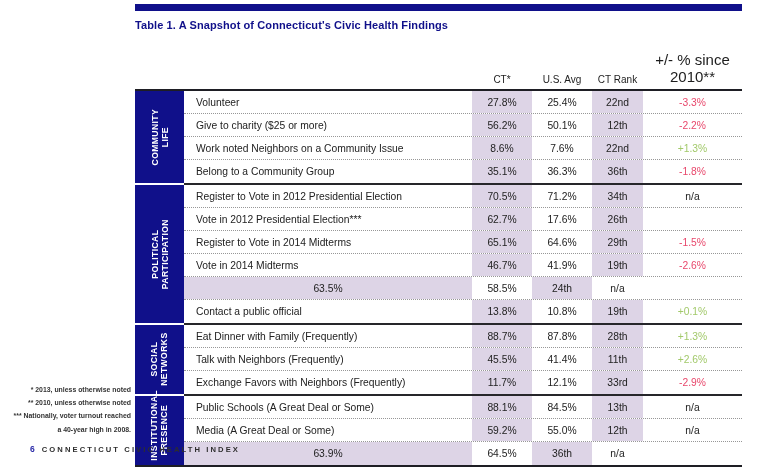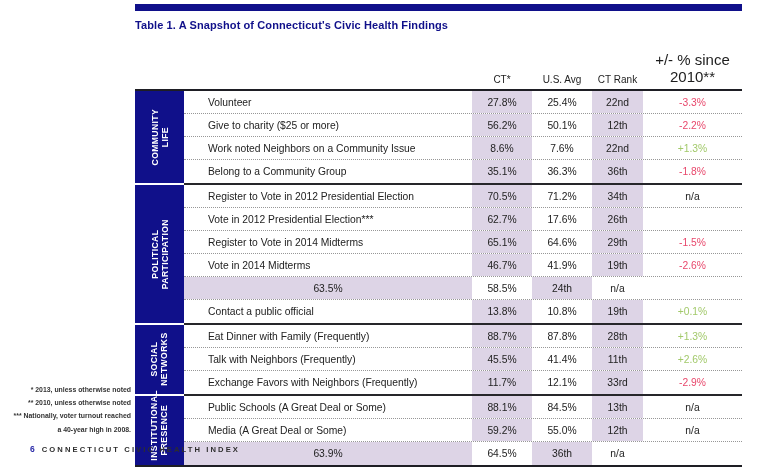--- a/index.html
+++ b/index.html
@@ -41,21 +41,21 @@
     font-size:8.6px;line-height:1.18;text-align:center;letter-spacing:0.4px;
     flex-shrink:0;
   }
   .rows{flex:1;box-sizing:border-box;}
   .row{
     display:grid;grid-template-columns:288px 60px 60px 51px 99px;
     height:23px;box-sizing:border-box;
   }
   .row:not(:last-child){border-bottom:1px dotted #979797;}
   .label-cell{
-    padding-left:24px;font-size:10.3px;color:var(--ink);
+    padding-left:12px;font-size:10.3px;color:var(--ink);
     display:flex;align-items:center;
   }
   .val-cell{
     font-size:10.3px;color:var(--ink);
     display:flex;align-items:center;justify-content:center;height:100%;
   }
   .lav{background:var(--lavender);}
   .change.negative{color:var(--negative);}
   .change.positive{color:var(--positive);}
   .change-note{font-size:7px;color:#3a3a3a;margin-left:3px;padding-top:1px;}

